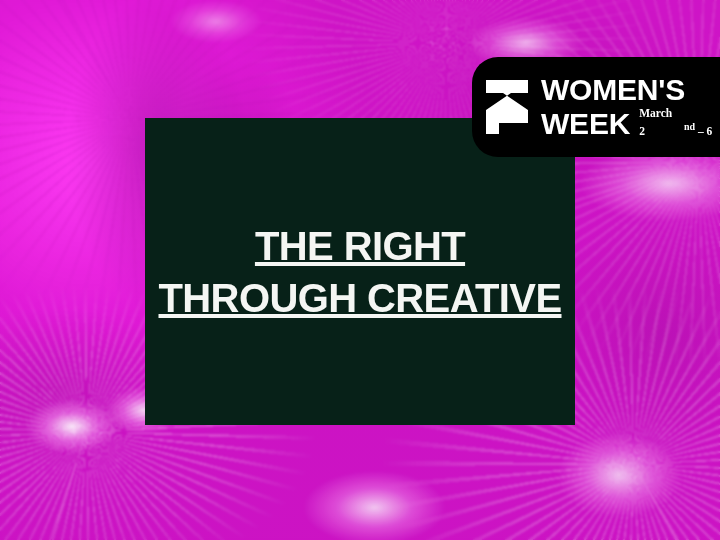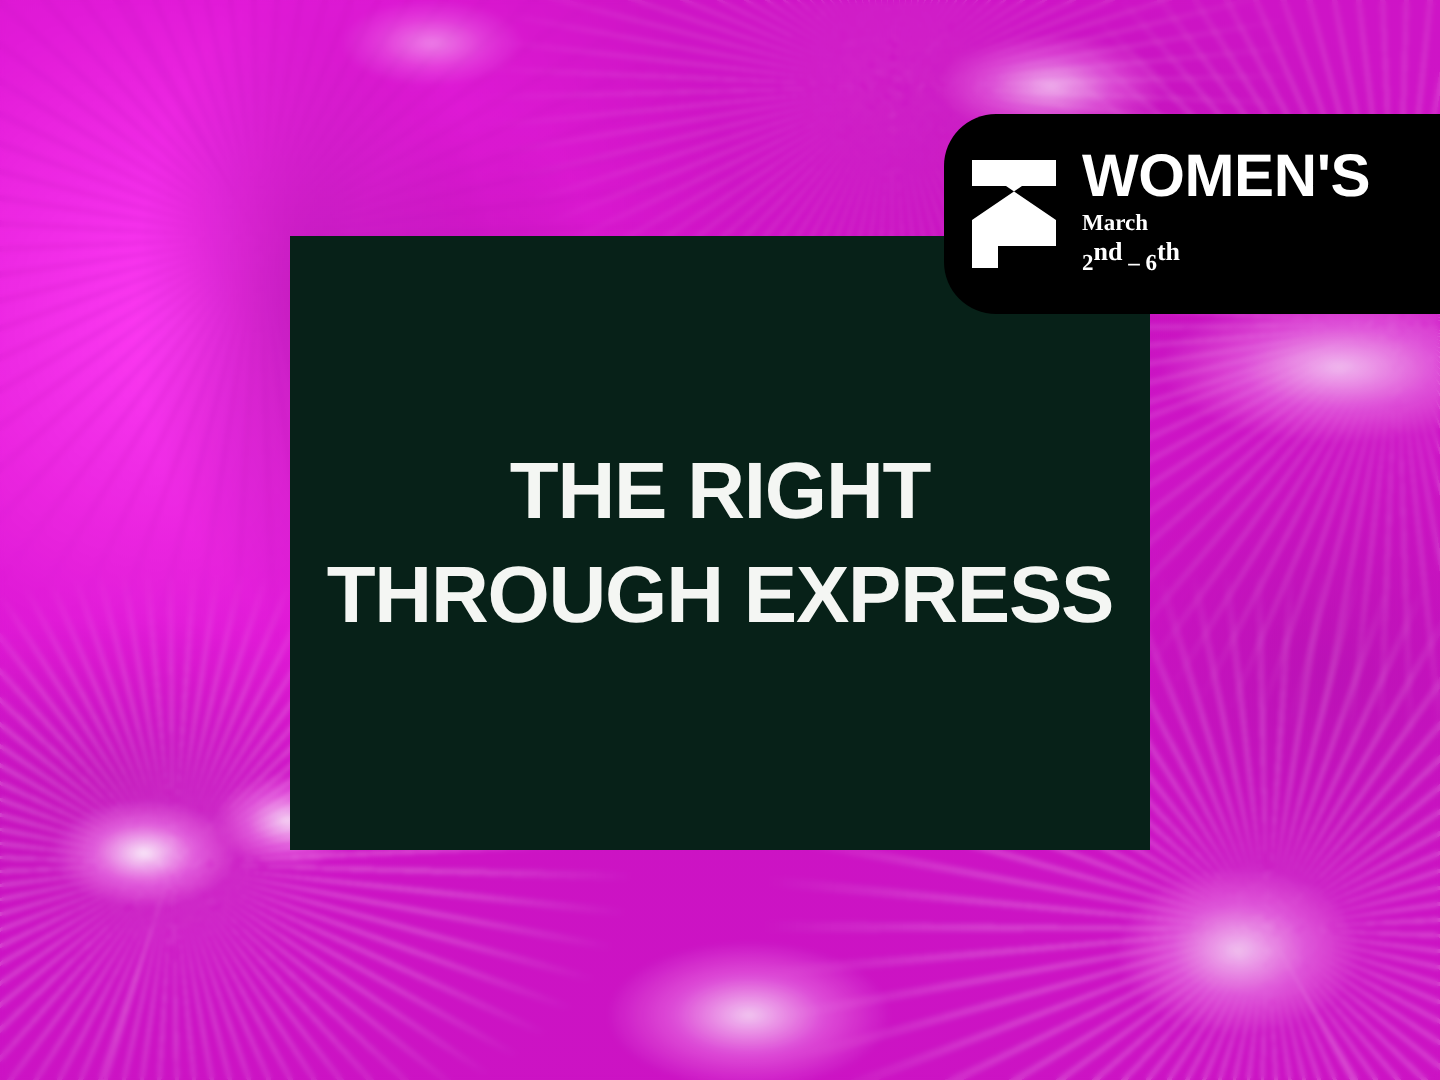--- a/index.html
+++ b/index.html
@@ -120,20 +120,21 @@
 
   .headline-line {
     color:#f4f6f3;
     font-family:"Liberation Sans", sans-serif;
     font-weight:700;
     font-size:40px;
     line-height:52px;
     letter-spacing:-0.6px;
     text-align:center;
     white-space:nowrap;
+    text-decoration:underline;
   }
 
   
   #event-badge {
     position:absolute;
     left:472px; top:57px;
     width:268px; height:100px;
     background:#000;
     border-radius:26px 0 0 26px;
     display:flex;
@@ -167,53 +168,54 @@
 
   .badge-dates {
     color:#fff;
     font-family:Liberation Serif, serif;
     font-weight:700;
     font-size:11.5px;
     line-height:13px;
     padding-bottom:3px;
     white-space:nowrap;
   }
-  .badge-dates sup { font-size:13px; }
+  .badge-dates sup { font-size:10px;margin-left:39px; }
 </style>
 </head>
 <body>
 
 <div id="poster">
 
   <div class="bg-layer bg-base"></div>
   <div class="bg-layer bg-shadows"></div>
   <div class="bg-layer bg-streaks-d"></div>
   <div class="bg-layer bg-streaks-e"></div>
   <div class="bg-layer bg-streaks-c"></div>
   <div class="bg-layer bg-streaks-a"></div>
   <div class="bg-layer bg-streaks-b"></div>
   <div class="bg-layer bg-glow"></div>
   <div class="bg-layer bg-soften"></div>
 
   <div id="headline-panel">
     <div class="headline-line">THE RIGHT</div>
-    <div class="headline-line">THROUGH EXPRESS</div>
+    <div class="headline-line">THROUGH CREATIVE</div>
   </div>
 
   <div id="event-badge">
 
     <svg id="brand-mark" viewBox="0 0 42 54" aria-hidden="true">
       <path d="M0 0 H42 V13 H17 L42 30 V43 H13 V54 H0 V30 L25 13 H0 Z" fill="#ffffff"></path>
     </svg>
 
     <div class="badge-text">
       <div class="badge-row">
         <span class="badge-title">WOMEN'S</span>
       </div>
       <div class="badge-row">
+        <span class="badge-title">WEEK</span>
         <span class="badge-dates">
           <span>March</span><br>
           <span><span>2</span><sup>nd</sup> <span>–</span> <span>6</span><sup>th</sup></span>
         </span>
       </div>
     </div>
 
   </div>
 
 </div>

